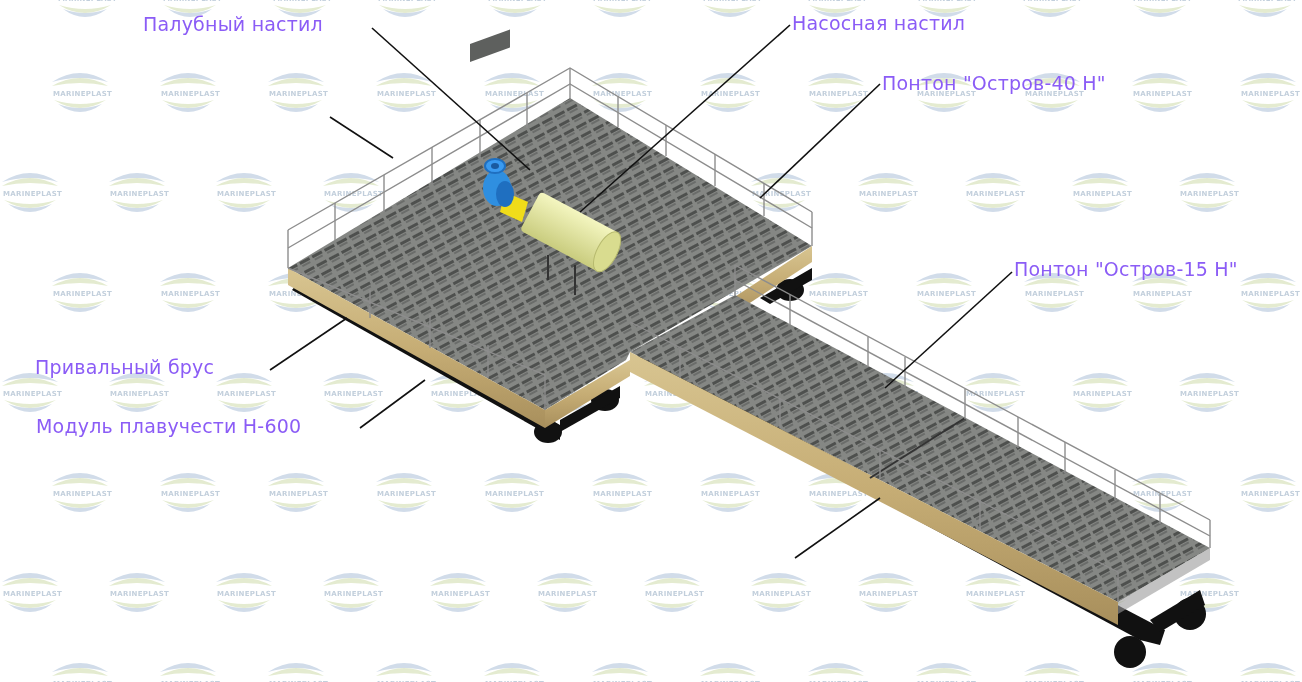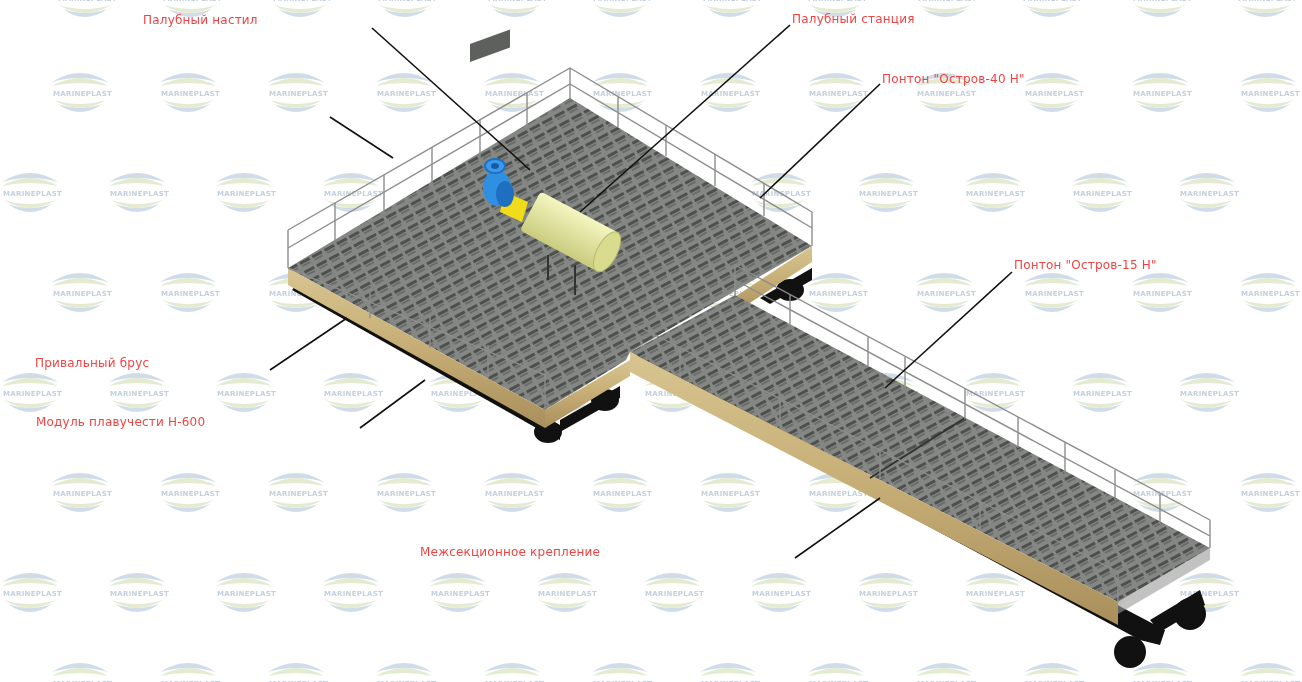--- a/index.html
+++ b/index.html
@@ -1,20 +1,20 @@
 <!DOCTYPE html>
 <html><head>
 <meta charset="utf-8">
 <style>
   html, body { margin: 0; padding: 0; background: #ffffff; }
   body { width: 1302px; height: 682px; position: relative; overflow: hidden;
          font-family: "DejaVu Sans", sans-serif; }
   #stage { position: absolute; left: 0; top: 0; width: 1302px; height: 682px; }
   .label { position: absolute; font-family: "DejaVu Sans", sans-serif;
-           font-size: 12px; color: #ef4444; white-space: nowrap; letter-spacing: 0.2px; }
+           font-size: 19px; color: #8b5cf6; white-space: nowrap; letter-spacing: 0.2px; }
   svg text.wm { font-family: "DejaVu Sans", sans-serif; font-size: 7px; font-weight: bold;
                 fill: #b8c7d6; letter-spacing: 0.3px; }
 </style>
 </head>
 <body>
 
 <div id="stage">
   <svg width="1302" height="682" viewBox="0 0 1302 682" xmlns="http://www.w3.org/2000/svg">
     <defs>
       <pattern id="deckPat" width="14" height="10" patternUnits="userSpaceOnUse" patternTransform="rotate(-28)">
@@ -244,19 +244,18 @@
       <line x1="880" y1="84" x2="760" y2="198"></line>
       <line x1="1012" y1="272" x2="885" y2="388"></line>
       <line x1="270" y1="370" x2="347" y2="318"></line>
       <line x1="360" y1="428" x2="425" y2="380"></line>
       <line x1="795" y1="558" x2="880" y2="498"></line>
     </g>
   </svg>
 
   
   <div class="label" style="left:143px; top:13px;">Палубный настил</div>
-  <div class="label" style="left:792px; top:12px;">Палубный станция</div>
+  <div class="label" style="left:792px; top:12px;">Насосная настил</div>
   <div class="label" style="left:882px; top:72px;">Понтон "Остров-40 Н"</div>
   <div class="label" style="left:1014px; top:258px;">Понтон "Остров-15 Н"</div>
   <div class="label" style="left:35px; top:356px;">Привальный брус</div>
   <div class="label" style="left:36px; top:415px;">Модуль плавучести Н-600</div>
-  <div class="label" style="left:420px; top:545px;">Межсекционное крепление</div>
 </div>
 
 </body></html>

